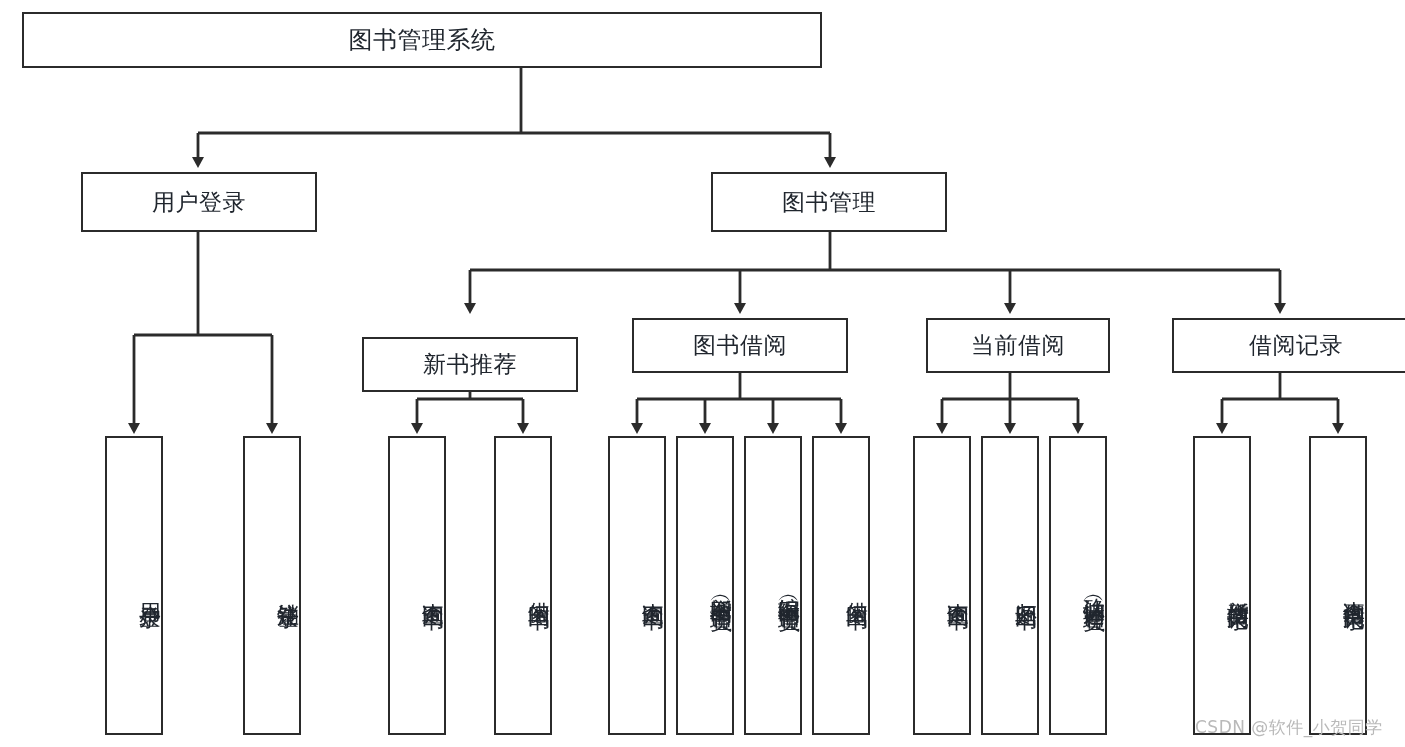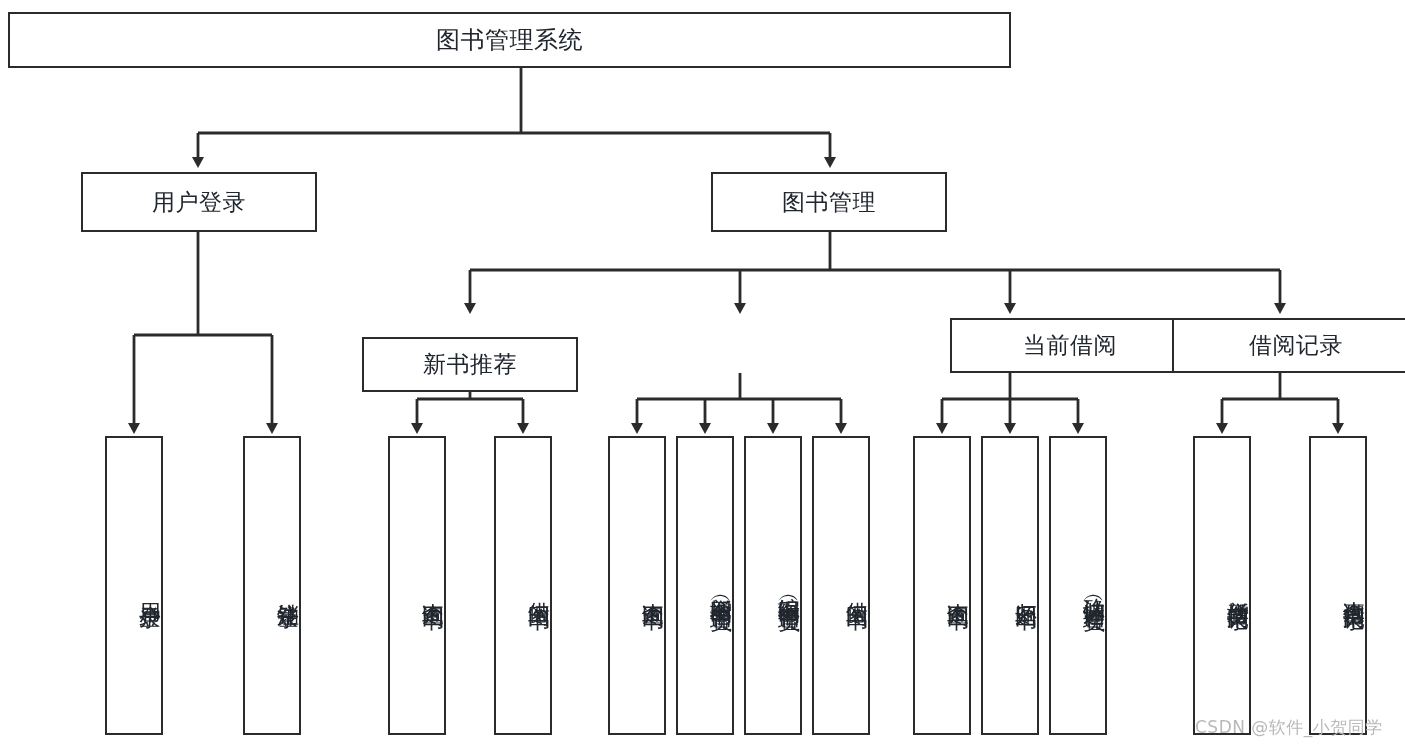--- a/index.html
+++ b/index.html
@@ -115,35 +115,38 @@
       <path d="M1010,399 L1010,424" marker-end="url(#arrow)"></path>
       <path d="M1078,399 L1078,424" marker-end="url(#arrow)"></path>
 
       <path d="M1280,373 L1280,399"></path>
       <path d="M1222,399 L1338,399"></path>
       <path d="M1222,399 L1222,424" marker-end="url(#arrow)"></path>
       <path d="M1338,399 L1338,424" marker-end="url(#arrow)"></path>
     </g>
   </svg>
 
-  <div class="node horiz root" style="left:8px; top:12px; width:1003px; height:56px;font-family:Liberation Mono, monospace;">
+  <div class="node horiz root" style="left:22px; top:12px; width:800px; height:56px;font-family:Liberation Mono, monospace;">
     <span>图书管理系统</span>
   </div>
 
   <div class="node horiz" style="left:81px; top:172px; width:236px; height:60px;">
     <span>用户登录</span>
   </div>
   <div class="node horiz" style="left:711px; top:172px; width:236px; height:60px;align-items:center;">
     <span>图书管理</span>
   </div>
 
   <div class="node horiz" style="left:362px; top:337px; width:216px; height:55px;text-align:right;">
     <span>新书推荐</span>
   </div>
-  <div class="node horiz" style="left:950px; top:318px; width:240px; height:55px;">
+  <div class="node horiz" style="left:632px; top:318px; width:216px; height:55px;">
+    <span>图书借阅</span>
+  </div>
+  <div class="node horiz" style="left:926px; top:318px; width:184px; height:55px;">
     <span>当前借阅</span>
   </div>
   <div class="node horiz" style="left:1172px; top:318px; width:248px; height:55px;">
     <span>借阅记录</span>
   </div>
 
   <div class="node vert" style="left:105px; top:436px; width:58px; height:299px;">
     <span class="vtxt">用户登录</span>
   </div>
   <div class="node vert" style="left:243px; top:436px; width:58px; height:299px;">

